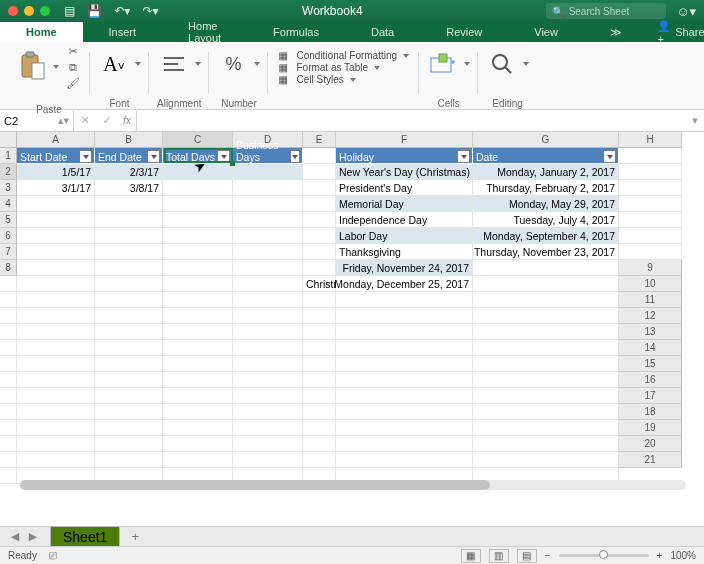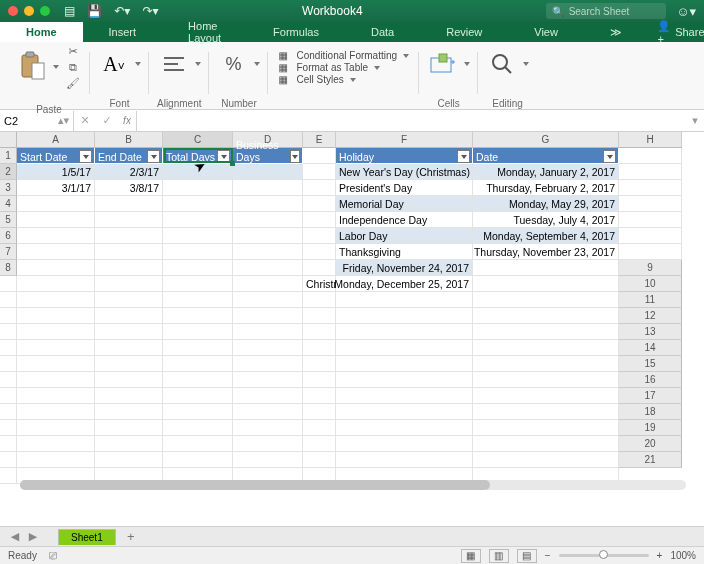--- a/index.html
+++ b/index.html
@@ -50,21 +50,21 @@
 .fltbtn .tri2{border-left:3px solid transparent;border-right:3px solid transparent;border-top:4px solid #555}
 .t-even{background:#dce6f1}
 .t-odd{background:#fff}
 .sel-outline{position:absolute;border:2px solid #1a7f48;pointer-events:none}
 .sel-handle{position:absolute;width:5px;height:5px;background:#1a7f48;pointer-events:none}
 .cursor{position:absolute;font-size:14px;color:#000;pointer-events:none;transform:rotate(-30deg)}
 .hscroll{position:absolute;left:20px;right:18px;bottom:38px;height:10px;background:#e8e8e8;border-radius:5px}
 .hthumb{position:absolute;left:0;width:470px;height:10px;background:#c4c4c4;border-radius:5px}
 .sheet-tabs{position:absolute;bottom:18px;left:0;right:0;height:20px;background:#eaeaea;display:flex;align-items:center;padding:0 6px;border-top:1px solid #d0d0d0}
 .navbtn{width:18px;color:#888;text-align:center;font-size:11px}
-.stab{background:#84cc16;border:1px solid #bbb;border-bottom:none;padding:2px 12px;font-size:10px;margin-left:16px}
+.stab{background:#4d7c0f;border:1px solid #bbb;border-bottom:none;padding:2px 12px;font-size:14px;margin-left:8px}
 .addtab{width:18px;text-align:center;color:#777;font-size:13px;margin-left:6px}
 .statusbar{position:absolute;bottom:0;left:0;right:0;height:18px;background:#f0f0f0;border-top:1px solid #d0d0d0;display:flex;align-items:center;padding:0 8px;font-size:10px;color:#555}
 .sb-right{margin-left:auto;display:flex;align-items:center;gap:8px}
 .viewbtn{width:20px;height:14px;border:1px solid #bbb;display:flex;align-items:center;justify-content:center}
 .zslider{width:90px;height:3px;background:#ccc;position:relative;border-radius:2px}
 .zknob{width:9px;height:9px;background:#fff;border:1px solid #888;border-radius:50%;position:absolute;top:-4px;left:40px}
 .corner{background:#e9e9e9;border-right:1px solid #bbb;border-bottom:1px solid #bbb}
 </style>
 </head>
 <body>

